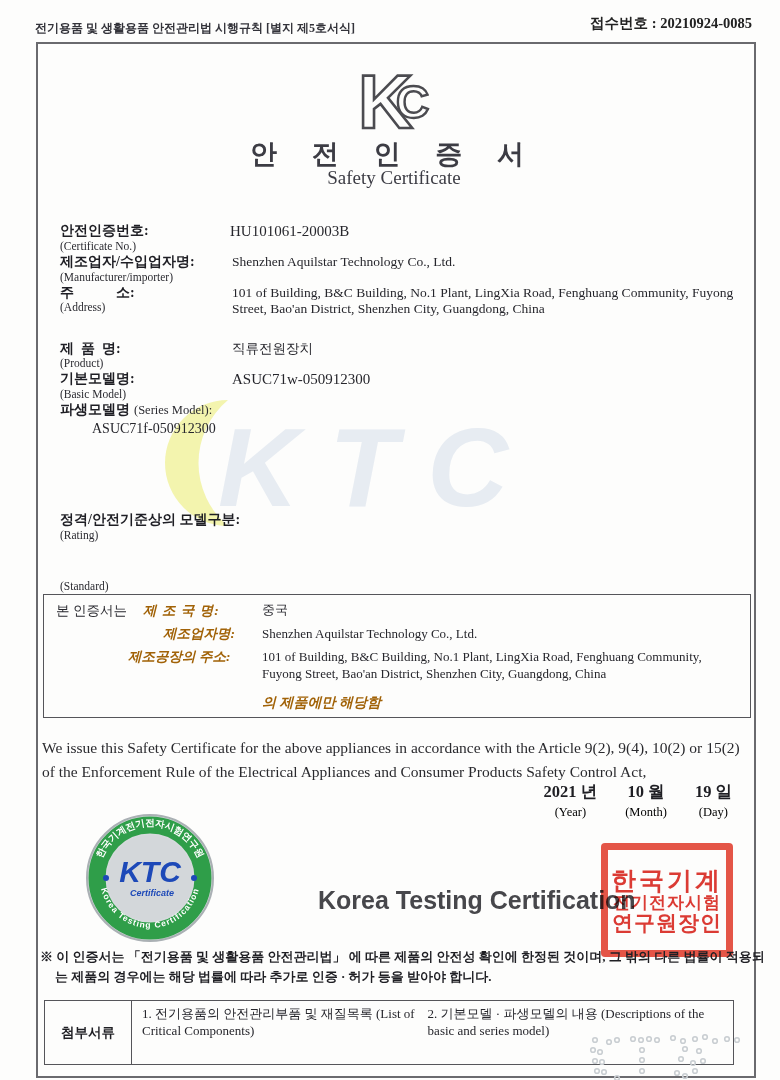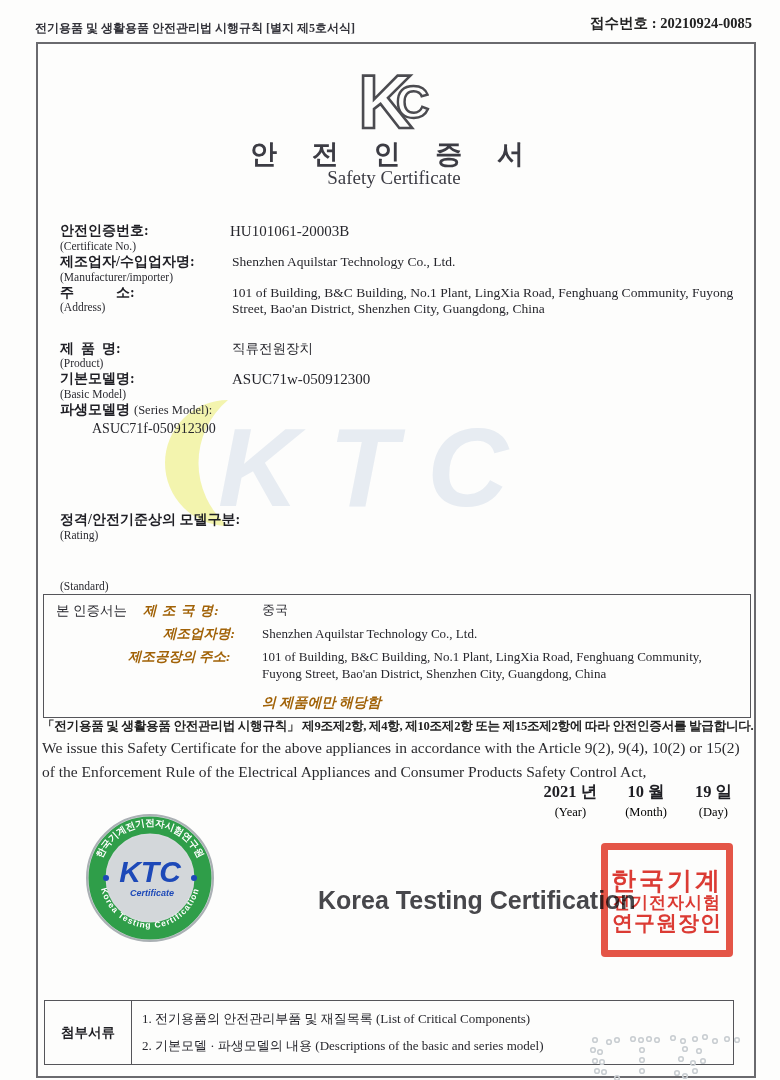--- a/index.html
+++ b/index.html
@@ -47,21 +47,21 @@
   .stamp .s1{font-size:25px;letter-spacing:3px;}
   .stamp .s2{font-size:17px;letter-spacing:1px;}
   .stamp .s3{font-size:21px;letter-spacing:1px;}
   
   .footnote{left:40px;top:947px;width:712px;font-size:13px;font-weight:700;color:#1f1f24;
             line-height:1.5;text-indent:-15px;padding-left:15px;}
   
   .attach{left:44px;top:1000px;width:688px;height:63px;border:1.8px solid #55555a;display:flex;}
   .attach-h{width:86px;border-right:1.8px solid #55555a;display:flex;align-items:center;
             justify-content:center;font-size:13.5px;font-weight:600;color:#1f1f24;}
-  .attach-items{flex:1;padding:4px 10px;display:flex;flex-direction:column;justify-content:space-around;}
+  .attach-items{flex:1;padding:4px 10px;display:flex;flex-direction:row;justify-content:space-around;}
   .attach-items div{font-size:13px;color:#26262c;}
   
   .wm{left:160px;top:398px;width:520px;height:135px;pointer-events:none;}
   .emboss{right:30px;top:1030px;pointer-events:none;}
 </style>
 </head>
 <body>
 
 <div class="page">
 
@@ -118,21 +118,20 @@
   <div class="abs scope-box"></div>
   <div class="abs scope-val" style="left:56px;top:602px;font-size:13.5px;">본 인증서는</div>
   <div class="abs scope-lab" style="left:143px;top:602px;letter-spacing:1px;">제 조 국 명:</div>
   <div class="abs scope-val" style="left:262px;top:602px;">중국</div>
   <div class="abs scope-lab" style="left:163px;top:625px;">제조업자명:</div>
   <div class="abs scope-val" style="left:262px;top:626px;">Shenzhen Aquilstar Technology Co., Ltd.</div>
   <div class="abs scope-lab" style="left:128px;top:648px;">제조공장의 주소:</div>
   <div class="abs scope-val" style="left:262px;top:649px;width:475px;">101 of Building, B&amp;C Building, No.1 Plant, LingXia Road, Fenghuang Community, Fuyong Street, Bao'an District, Shenzhen City, Guangdong, China</div>
   <div class="abs scope-lab" style="left:262px;top:694px;font-size:14px;">의 제품에만 해당함</div>
 
-  <div class="abs issue-ko">「전기용품 및 생활용품 안전관리법 시행규칙」  제9조제2항, 제4항, 제10조제2항 또는 제15조제2항에 따라 안전인증서를 발급합니다.</div>
   <div class="abs issue-en">We issue this Safety Certificate for the above appliances in accordance with the Article 9(2), 9(4), 10(2) or 15(2) of the Enforcement Rule of the Electrical Appliances and Consumer Products Safety Control Act,</div>
 
   <div class="abs date-block">
     <div class="date-cell">
       <div class="date-top">2021 년</div>
       <div class="date-bot">(Year)</div>
     </div>
     <div class="date-cell">
       <div class="date-top">10 월</div>
       <div class="date-bot">(Month)</div>
@@ -164,20 +163,21 @@
   </svg>
 
   <div class="abs issuer-en">Korea Testing Certification</div>
 
   <div class="abs stamp">
     <div class="s1">한국기계</div>
     <div class="s2">전기전자시험</div>
     <div class="s3">연구원장인</div>
   </div>
 
+  <div class="abs footnote">※ 이 인증서는 「전기용품 및 생활용품 안전관리법」 에 따른 제품의 안전성 확인에 한정된 것이며, 그 밖의 다른 법률이 적용되는 제품의 경우에는 해당 법률에 따라 추가로 인증 · 허가 등을 받아야 합니다.</div>
 
   <div class="abs attach">
     <div class="attach-h">첨부서류</div>
     <div class="attach-items">
       <div>1. 전기용품의 안전관리부품 및 재질목록 (List of Critical Components)</div>
       <div>2. 기본모델 · 파생모델의 내용 (Descriptions of the basic and series model)</div>
     </div>
   </div>
 
   <svg class="abs emboss" width="165" height="52" viewBox="0 0 165 52">

